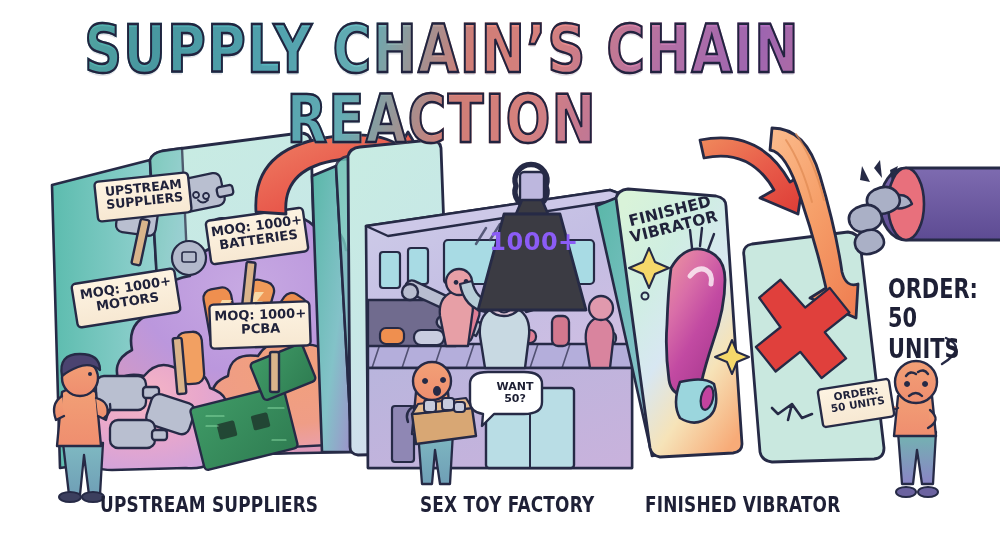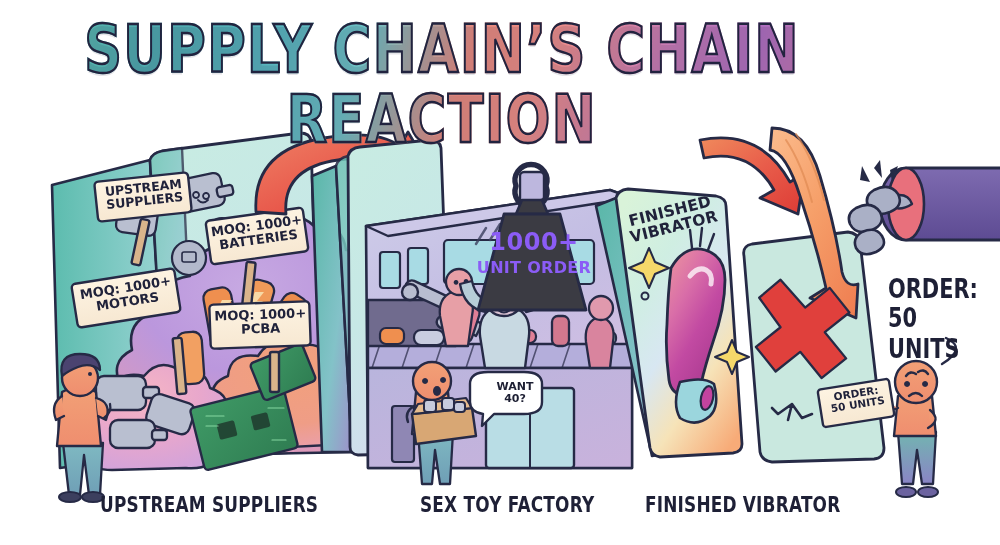--- a/index.html
+++ b/index.html
@@ -452,24 +452,23 @@
 <div class="sign-txt" style="left:99px;top:181px;width:90px;font-size:12.5px;transform:rotate(-6deg);">UPSTREAM
 SUPPLIERS</div>
 <div class="sign-txt" style="left:211px;top:219px;width:93px;font-size:13px;transform:rotate(-8deg);">MOQ: 1000+
 BATTERIES</div>
 <div class="sign-txt" style="left:77px;top:281px;width:99px;font-size:13px;transform:rotate(-9deg);">MOQ: 1000+
 MOTORS</div>
 <div class="sign-txt" style="left:213px;top:308px;width:95px;font-size:13px;transform:rotate(-2deg);">MOQ: 1000+
 PCBA</div>
 
 <div class="weight-top" style="left:488px;top:228px;width:92px;font-size:24px;letter-spacing:.5px;">1000+</div>
-<div class="weight-top" style="left:470px;top:258px;width:128px;font-size:16px;letter-spacing:.3px;">UNIT ORDER</div>
 
 <div class="bubble-txt" style="left:472px;top:381px;width:86px;">WANT
-40?</div>
+50?</div>
 
 <div class="sign-txt" style="left:620px;top:203px;width:104px;font-size:15.5px;transform:rotate(-14deg);letter-spacing:.2px;">FINISHED
 VIBRATOR</div>
 
 <div class="order-big" style="left:888px;top:274px;">ORDER:
 50 UNITS</div>
 
 <div class="sign-txt" style="left:824px;top:388px;width:66px;font-size:10.5px;transform:rotate(-9deg);">ORDER:
 50 UNITS</div>
 

